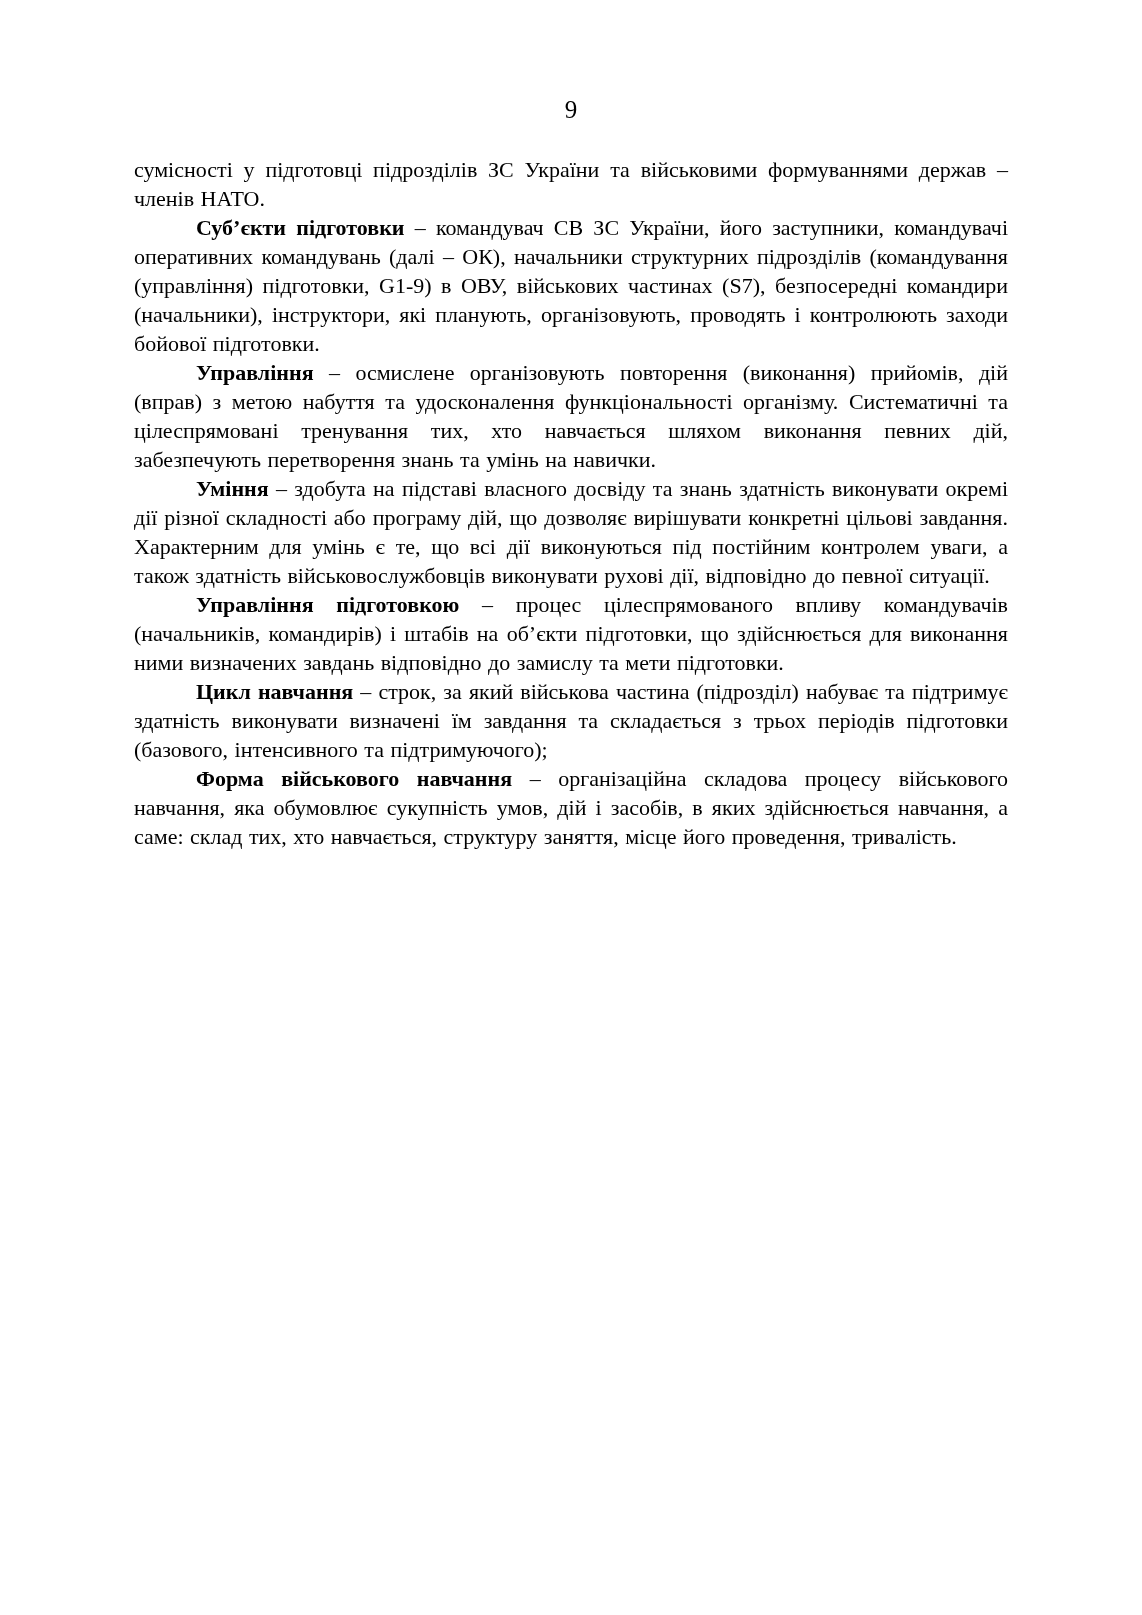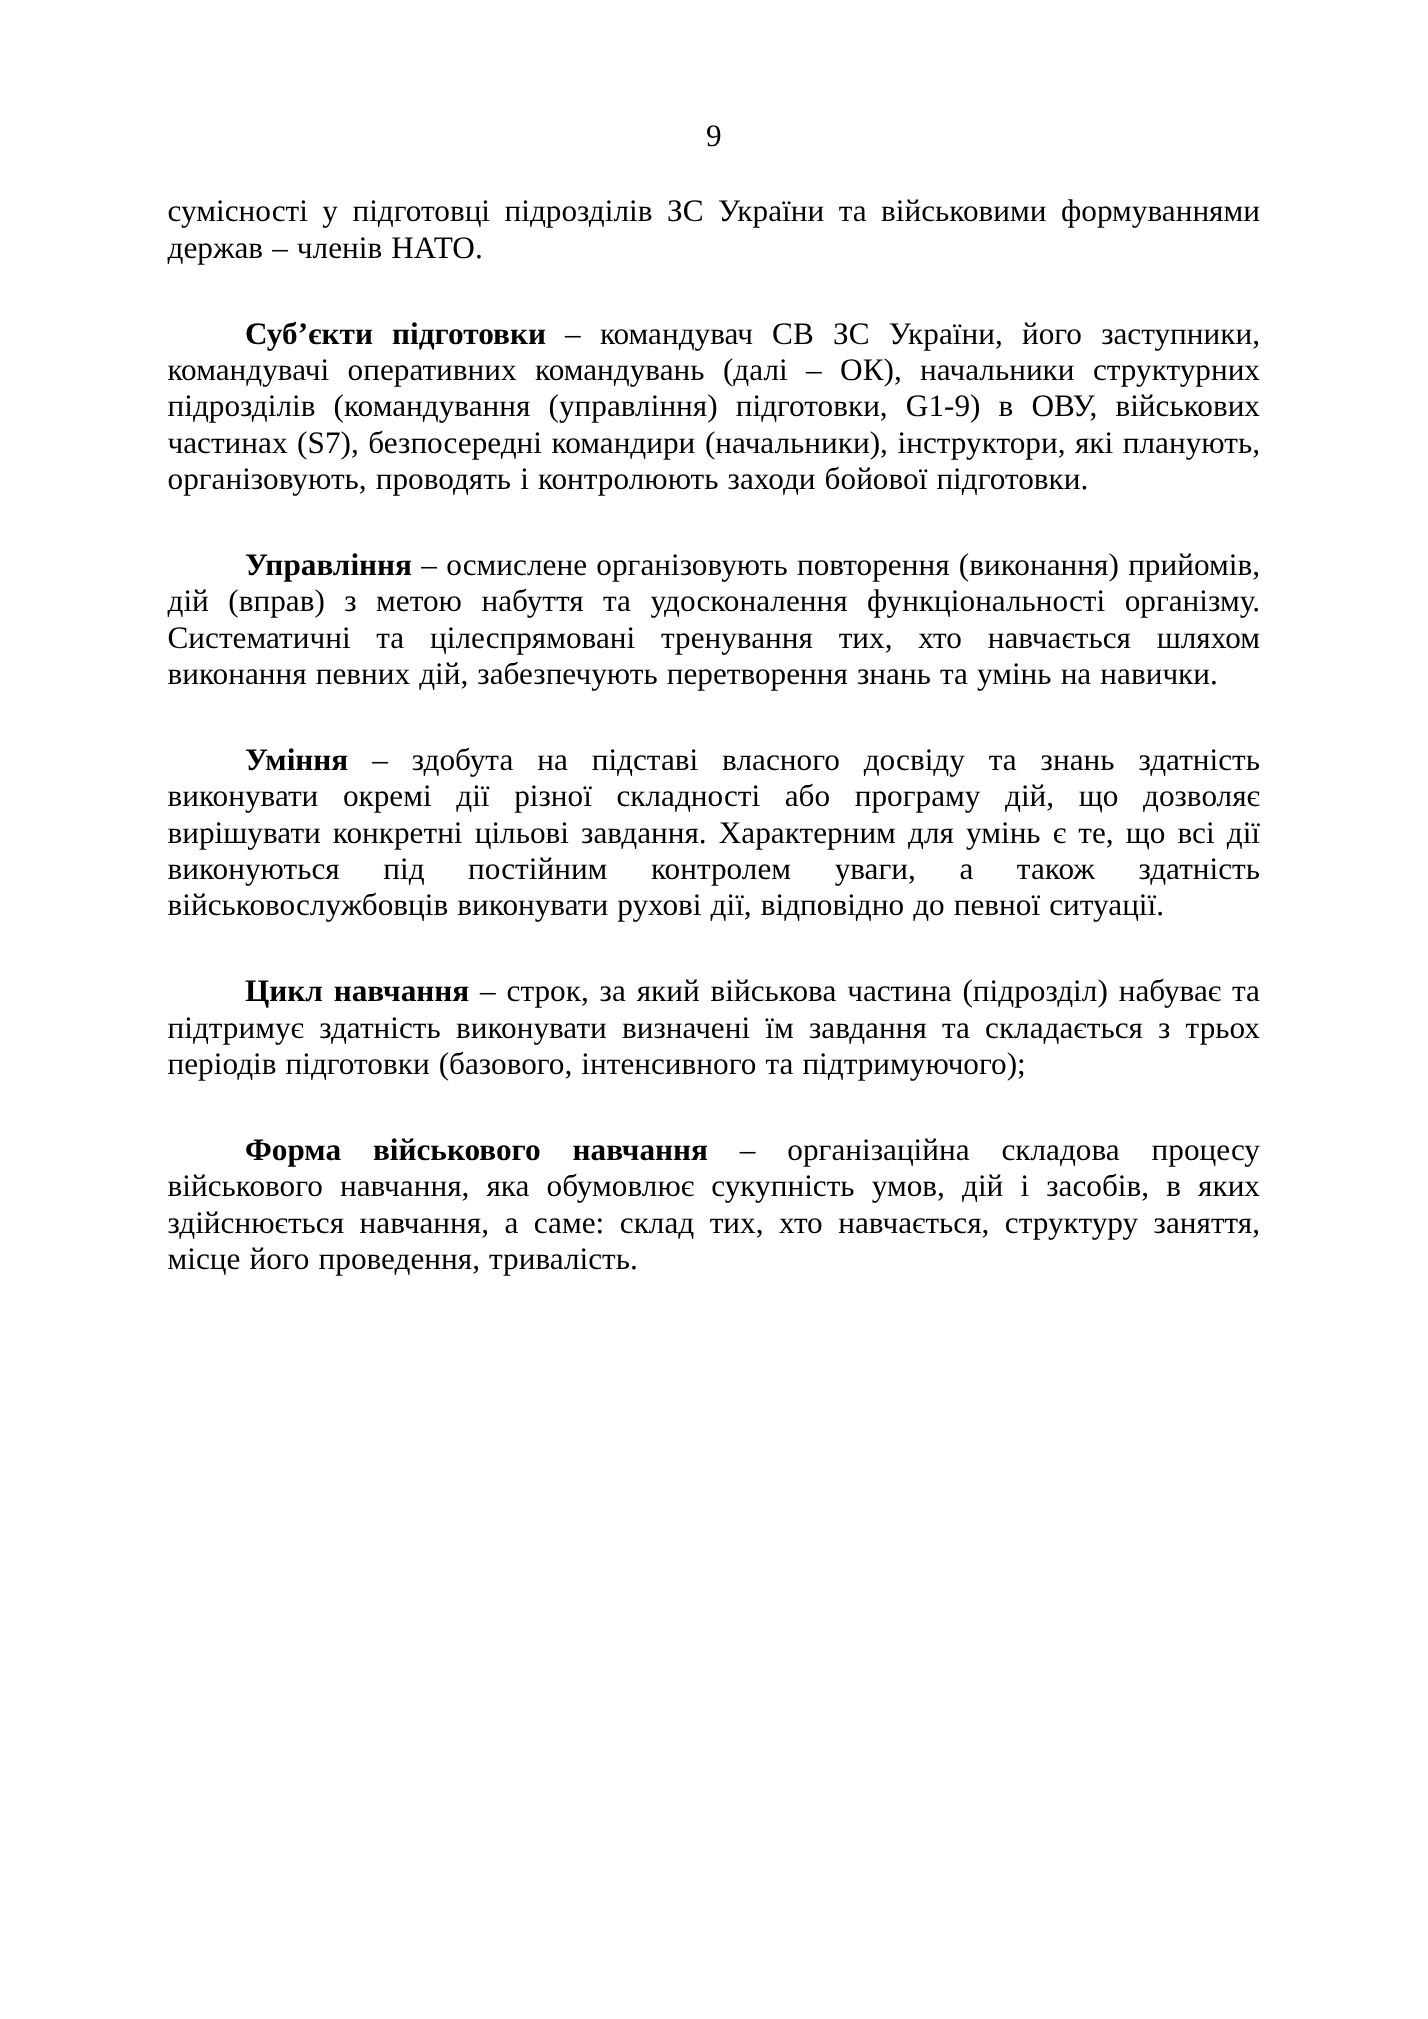--- a/index.html
+++ b/index.html
@@ -22,28 +22,27 @@
   .page-number {
     text-align: center;
     font-size: 25px;
     line-height: 29px;
   }
   .body-text {
     margin-top: 31px;
   }
   p.para {
     margin: 0;
-    font-size: 25px;
+    font-size: 22px;
     line-height: 29px;
     text-align: justify;
     word-spacing: 1px;
   }
   p.para.indent {
     text-indent: 62px;
-    margin-top: 40px;
   }
   .term {
     font-weight: bold;
   }
 </style>
 </head>
 <body>
 
 <div class="page">
 
@@ -52,19 +51,20 @@
   <div class="body-text">
 
     <p class="para"><span class="term"></span><span>сумісності у підготовці підрозділів ЗС України та військовими формуваннями держав – членів НАТО.</span></p>
 
     <p class="para indent"><span class="term">Суб’єкти підготовки</span><span> – командувач СВ ЗС України, його заступники, командувачі оперативних командувань (далі – ОК), начальники структурних підрозділів (командування (управління) підготовки, G1-9) в ОВУ, військових частинах (S7), безпосередні командири (начальники), інструктори, які планують, організовують, проводять і контролюють заходи бойової підготовки.</span></p>
 
     <p class="para indent"><span class="term">Управління</span><span> – осмислене організовують повторення (виконання) прийомів, дій (вправ) з метою набуття та удосконалення функціональності організму. Систематичні та цілеспрямовані тренування тих, хто навчається шляхом виконання певних дій, забезпечують перетворення знань та умінь на навички.</span></p>
 
     <p class="para indent"><span class="term">Уміння</span><span> – здобута на підставі власного досвіду та знань здатність виконувати окремі дії різної складності або програму дій, що дозволяє вирішувати конкретні цільові завдання. Характерним для умінь є те, що всі дії виконуються під постійним контролем уваги, а також здатність військовослужбовців виконувати рухові дії, відповідно до певної ситуації.</span></p>
 
+    <p class="para indent"><span class="term">Управління підготовкою</span><span> – процес цілеспрямованого впливу командувачів (начальників, командирів) і штабів на об’єкти підготовки, що здійснюється для виконання ними визначених завдань відповідно до замислу та мети підготовки.</span></p>
 
     <p class="para indent"><span class="term">Цикл навчання</span><span> – строк, за який військова частина (підрозділ) набуває та підтримує здатність виконувати визначені їм завдання та складається з трьох періодів підготовки (базового, інтенсивного та підтримуючого);</span></p>
 
     <p class="para indent"><span class="term">Форма військового навчання</span><span> – організаційна складова процесу військового навчання, яка обумовлює сукупність умов, дій і засобів, в яких здійснюється навчання, а саме: склад тих, хто навчається, структуру заняття, місце його проведення, тривалість.</span></p>
 
   </div>
 </div>
 
 </body></html>

